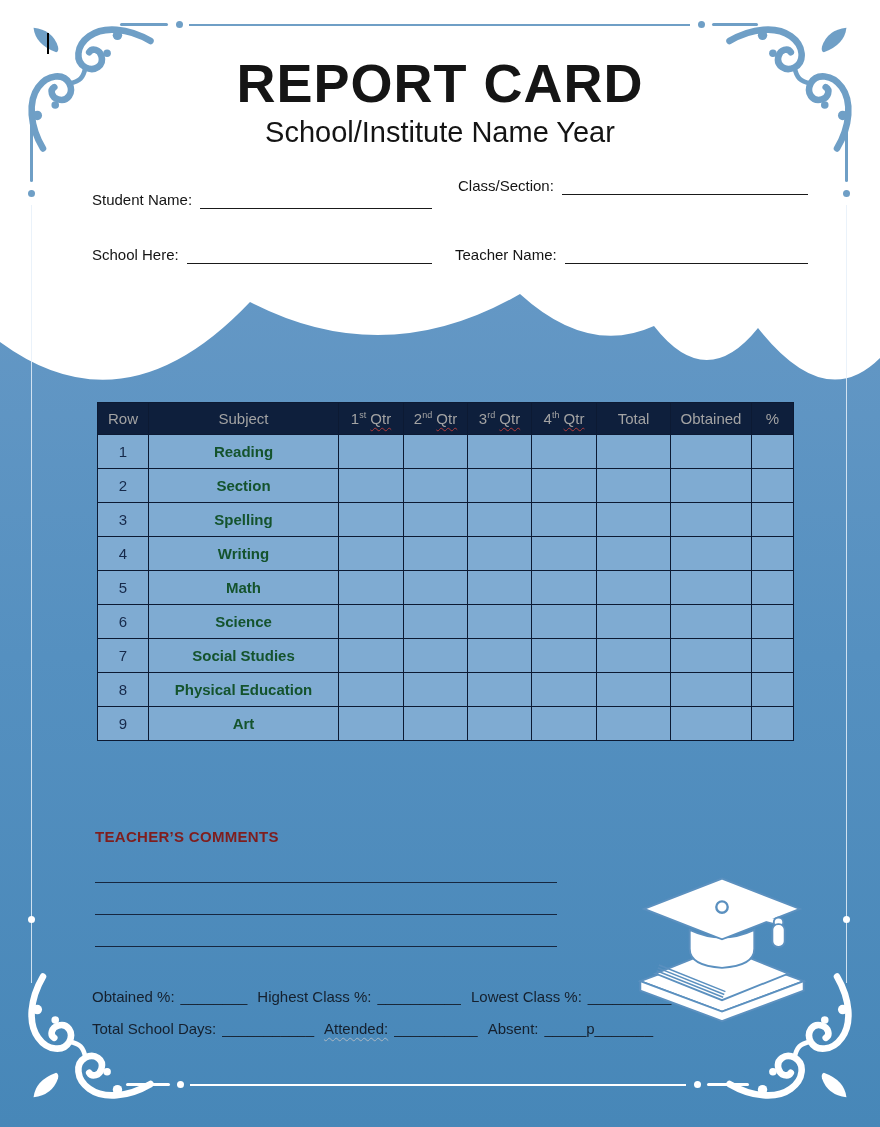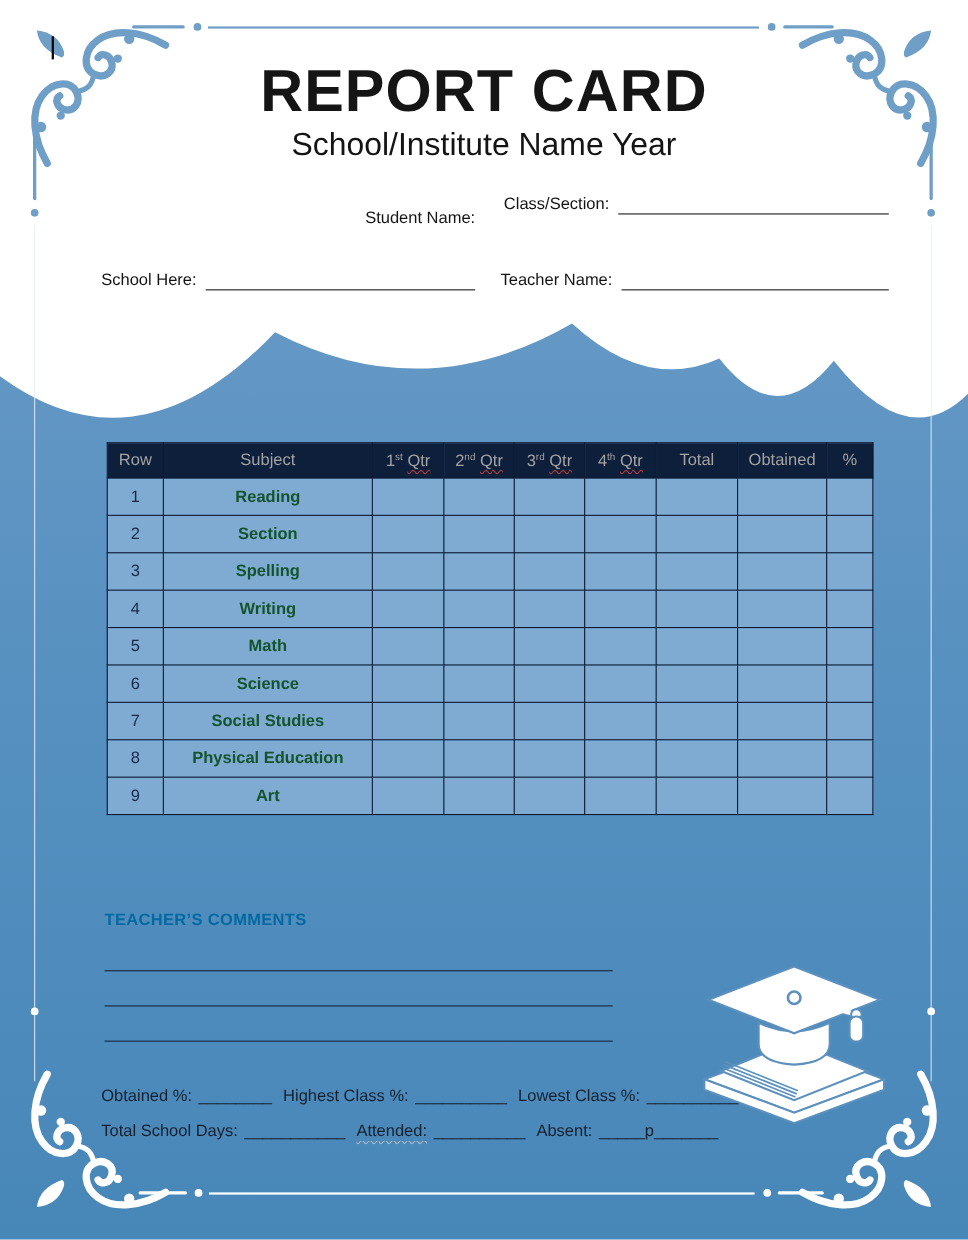--- a/index.html
+++ b/index.html
@@ -36,39 +36,39 @@
   
   .title{left:0;top:52px;width:880px;text-align:center;
     font-size:54px;font-weight:900;letter-spacing:1px;color:#151515;z-index:3;}
   .subtitle{left:0;top:116px;width:880px;text-align:center;
     font-size:29px;font-weight:400;color:#141414;z-index:3;}
 
   
   .field{display:flex;align-items:flex-end;z-index:3;font-size:15px;color:#141414;}
   .field .lbl{white-space:nowrap;padding-bottom:1px;}
   .field .line{flex:1;border-bottom:1.5px solid #1a1a1a;height:18px;margin-left:8px;}
-  .f1a{left:92px;top:190px;width:340px;flex-direction:column;}
+  .f1a{left:92px;top:190px;width:340px;}
   .f1b{left:458px;top:176px;width:350px;align-items:center;}
   .f2a{left:92px;top:245px;width:340px;}
   .f2b{left:455px;top:245px;width:353px;}
 
   
   .grades{left:97px;top:402px;width:696px;border-collapse:collapse;z-index:3;
     table-layout:fixed;font-size:15px;}
   .grades th,.grades td{border:1.6px solid #0c1a33;padding:0;text-align:center;vertical-align:middle;}
   .grades thead th{background:#0e1f3c;color:#a3a3a3;font-weight:400;height:31px;}
   .grades tbody td{background:#7fabd2;height:33px;}
   .grades td.num{color:#16294a;}
   .grades td.subj{color:#14532d;font-weight:700;}
   .qtr-word{text-decoration-line:underline;text-decoration-style:wavy;
     text-decoration-color:#b03a3a;text-decoration-thickness:1px;text-underline-offset:3px;}
   .grades sup{font-size:9px;}
 
   
-  .comments-h{left:95px;top:828px;font-size:15px;font-weight:700;color:#0369a1;
+  .comments-h{left:95px;top:828px;font-size:15px;font-weight:700;color:#7f1d1d;
     letter-spacing:.3px;z-index:3;}
   .comment-line{left:95px;width:462px;height:1px;border-bottom:1.3px solid #16263f;z-index:3;}
 
   
   .stats{display:flex;align-items:flex-end;font-size:15px;color:#15202e;z-index:3;white-space:nowrap;}
   .stats .lbl{margin-right:6px;}
   .stats .blank{margin-right:10px;letter-spacing:0;}
   .wavy-gray{text-decoration-line:underline;text-decoration-style:wavy;
     text-decoration-color:#aab6c2;text-decoration-thickness:1px;text-underline-offset:3px;}
   .st1{left:92px;top:988px;}

